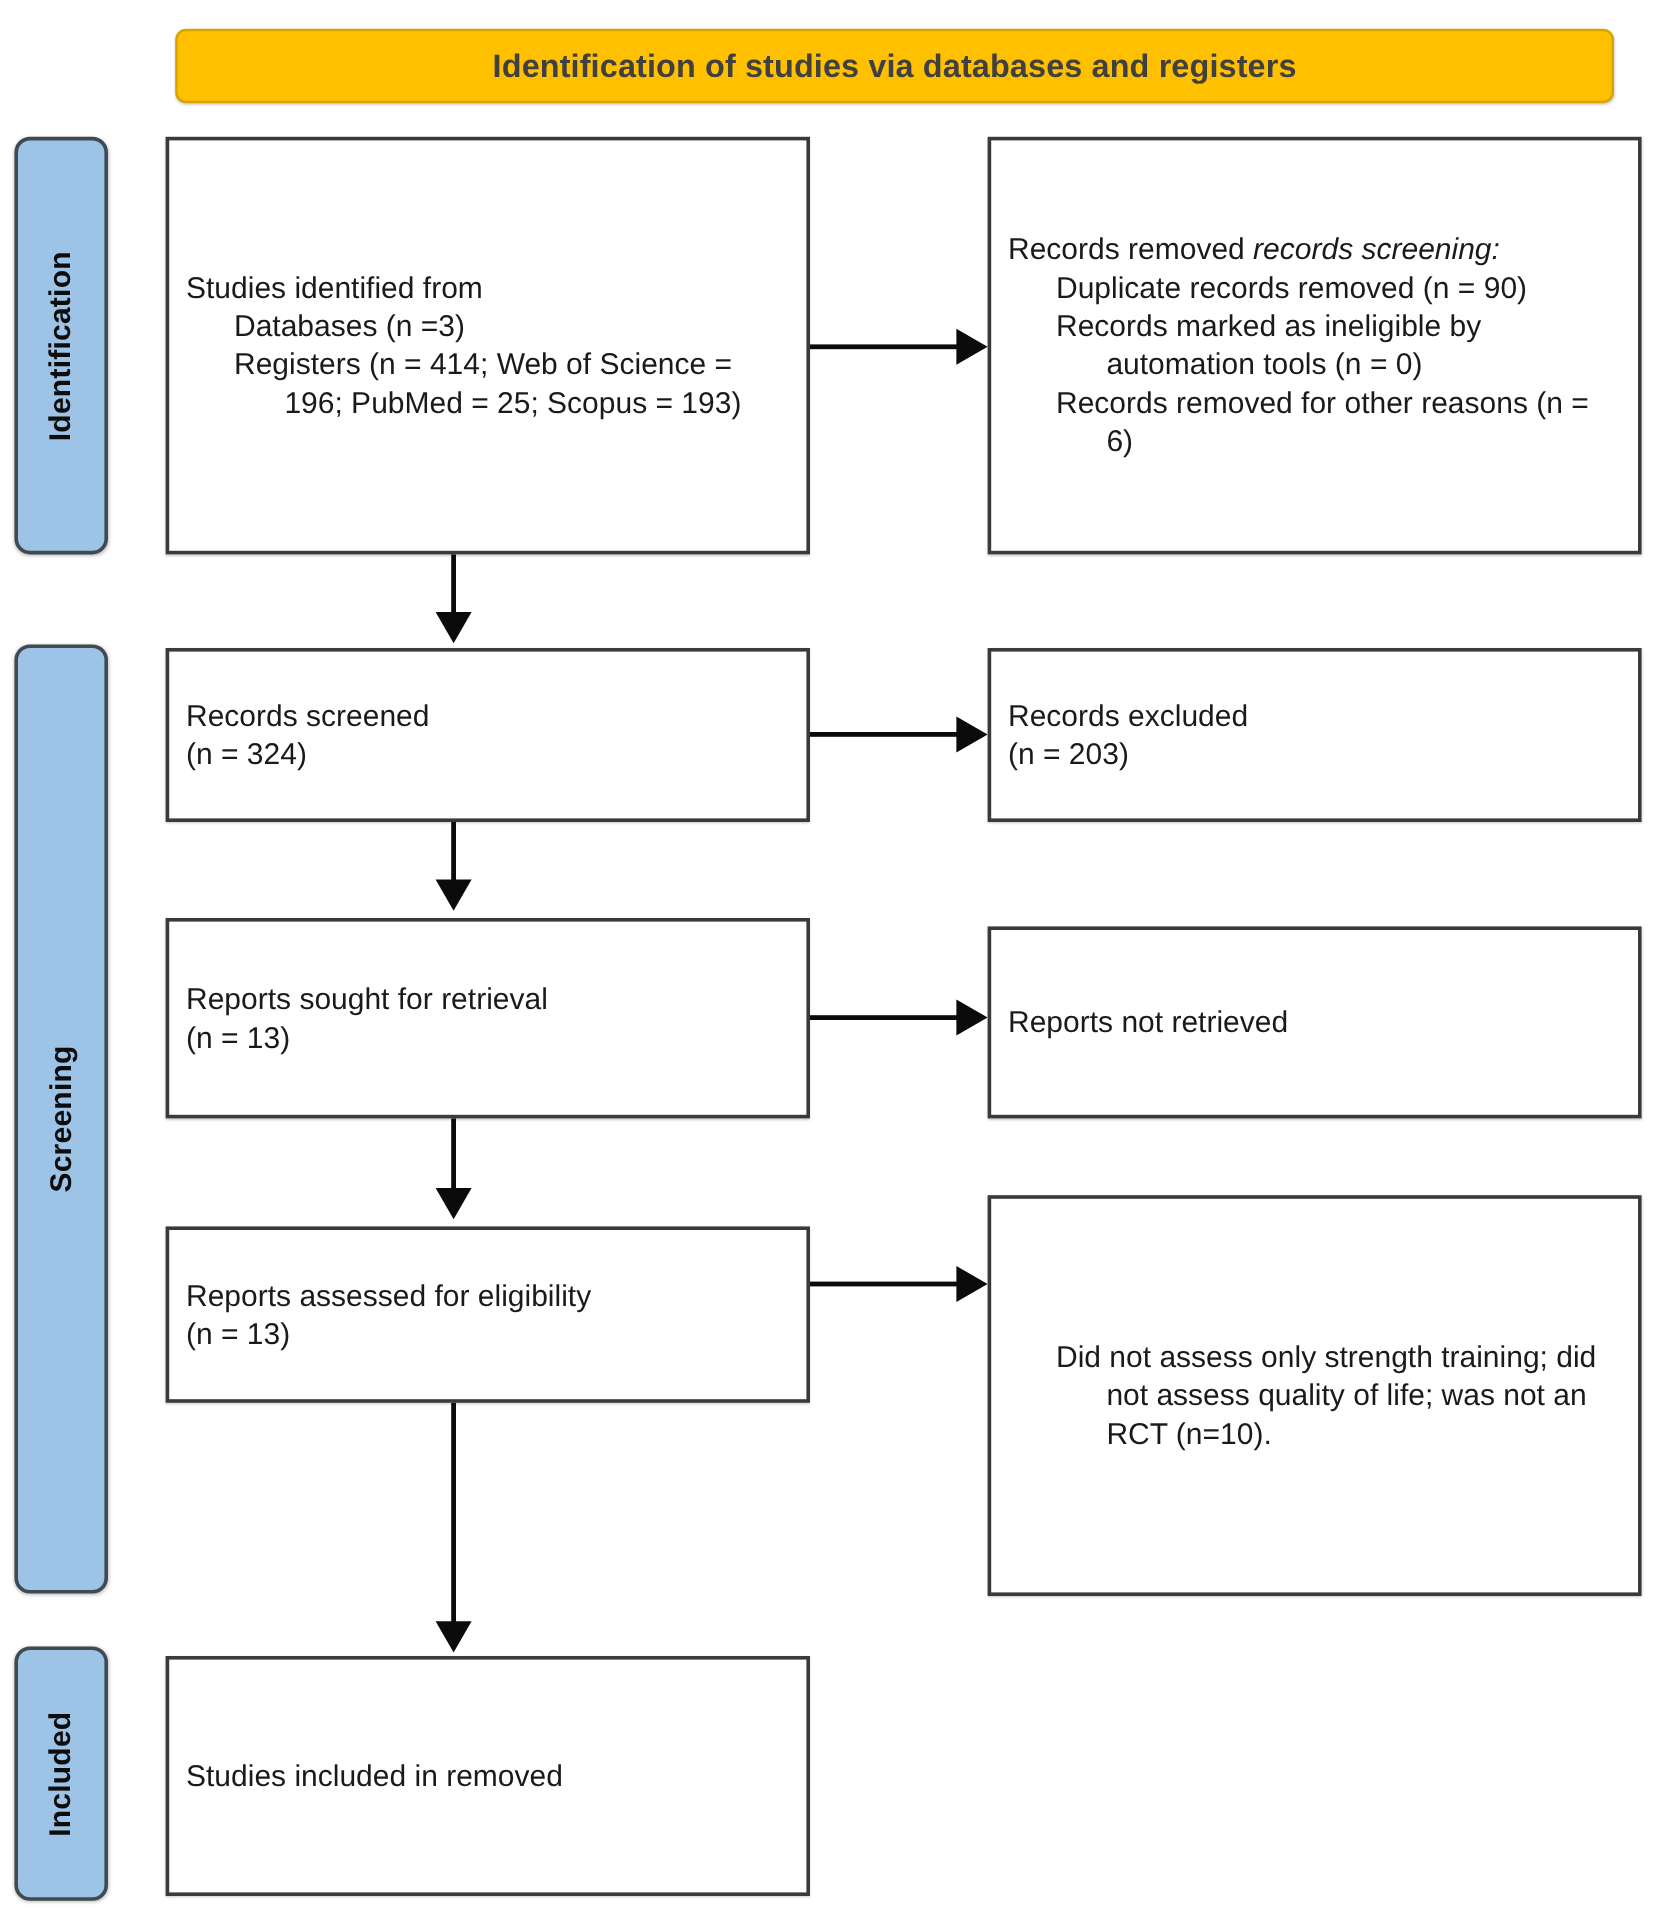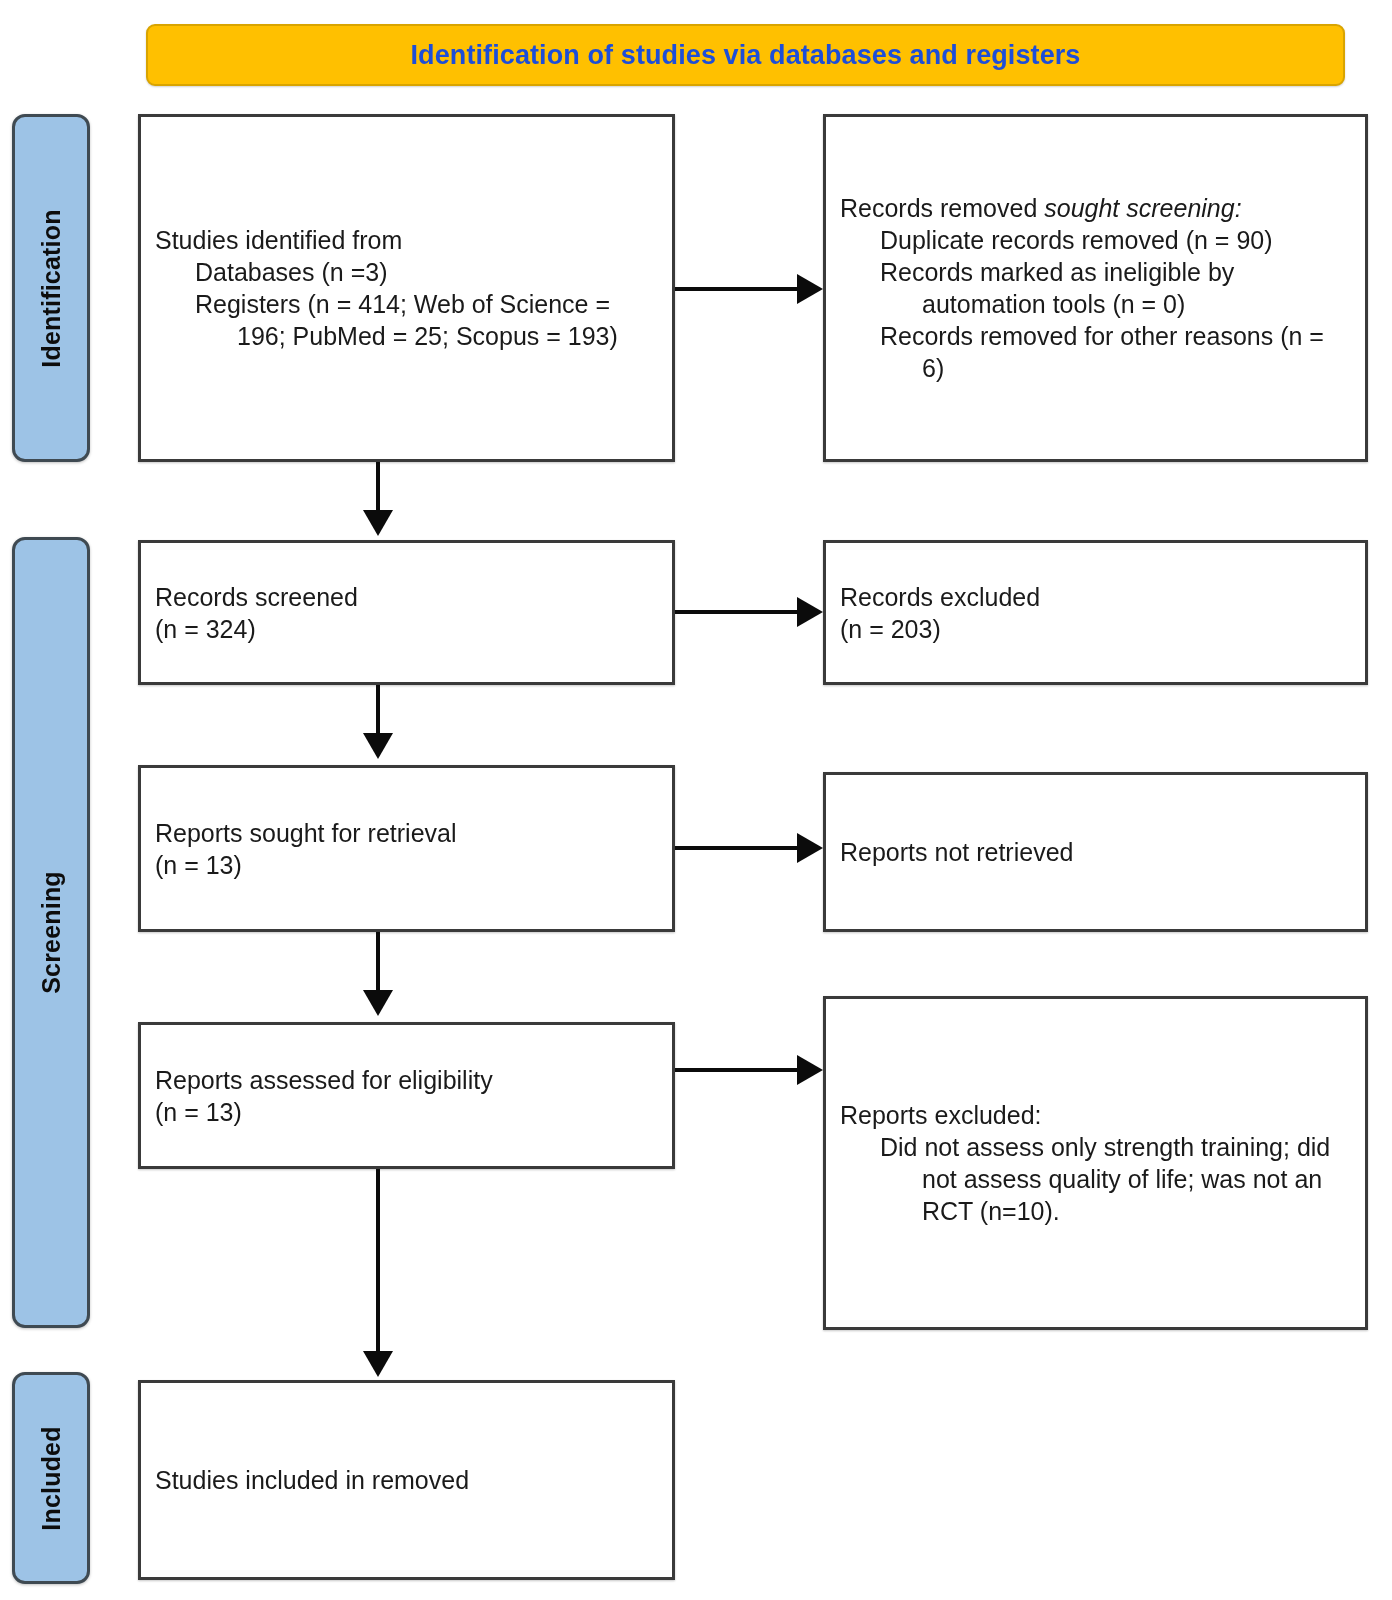--- a/index.html
+++ b/index.html
@@ -30,21 +30,21 @@
     border-radius: 9px;
     box-sizing: border-box;
     display: flex;
     align-items: center;
     justify-content: center;
     box-shadow: 0 1px 2px rgba(0,0,0,0.18);
   }
   .banner-text {
     font-size: 27px;
     font-weight: bold;
-    color: #1d4ed8;
+    color: #404040;
     letter-spacing: 0.1px;
     white-space: nowrap;
   }
 
   
   .stage {
     position: absolute;
     left: 12px;
     width: 78px;
     background: #9DC3E6;
@@ -141,21 +141,21 @@
   <div class="pbox" style="left:138px; top:114px; width:537px; height:348px;">
     <div class="pbox-inner">
       <div class="ptext">Studies identified from</div>
       <div class="ptext hang" style="padding-left:82px; text-indent:-42px;">Databases (n =3)</div>
       <div class="ptext hang" style="padding-left:82px; text-indent:-42px;">Registers (n = 414; Web of Science = 196; PubMed = 25; Scopus = 193)</div>
     </div>
   </div>
 
   <div class="pbox" style="left:823px; top:114px; width:545px; height:348px;">
     <div class="pbox-inner">
-      <div class="ptext"><span>Records removed </span><span class="ital">sought screening</span><span class="ital">:</span></div>
+      <div class="ptext"><span>Records removed </span><span class="ital">records screening</span><span class="ital">:</span></div>
       <div class="ptext hang" style="padding-left:82px; text-indent:-42px;">Duplicate records removed (n = 90)</div>
       <div class="ptext hang" style="padding-left:82px; text-indent:-42px;">Records marked as ineligible by automation tools (n = 0)</div>
       <div class="ptext hang" style="padding-left:82px; text-indent:-42px;">Records removed for other reasons (n = 6)</div>
     </div>
   </div>
 
   <div class="hline" style="left:675px; top:287px; width:124px;"></div>
   <div class="arrow-right" style="left:797px; top:274px;"></div>
 
   <div class="vline" style="left:376px; top:462px; height:52px;"></div>
@@ -202,21 +202,20 @@
 
   <div class="pbox" style="left:138px; top:1022px; width:537px; height:147px;">
     <div class="pbox-inner">
       <div class="ptext">Reports assessed for eligibility</div>
       <div class="ptext">(n = 13)</div>
     </div>
   </div>
 
   <div class="pbox" style="left:823px; top:996px; width:545px; height:334px;">
     <div class="pbox-inner">
-      <div class="ptext">Reports excluded:</div>
       <div class="ptext hang" style="padding-left:82px; text-indent:-42px;">Did not assess only strength training; did not assess quality of life; was not an RCT (n=10).</div>
     </div>
   </div>
 
   <div class="hline" style="left:675px; top:1068px; width:124px;"></div>
   <div class="arrow-right" style="left:797px; top:1055px;"></div>
 
   <div class="vline" style="left:376px; top:1169px; height:186px;"></div>
   <div class="arrow-down" style="left:363px; top:1351px;"></div>
 

